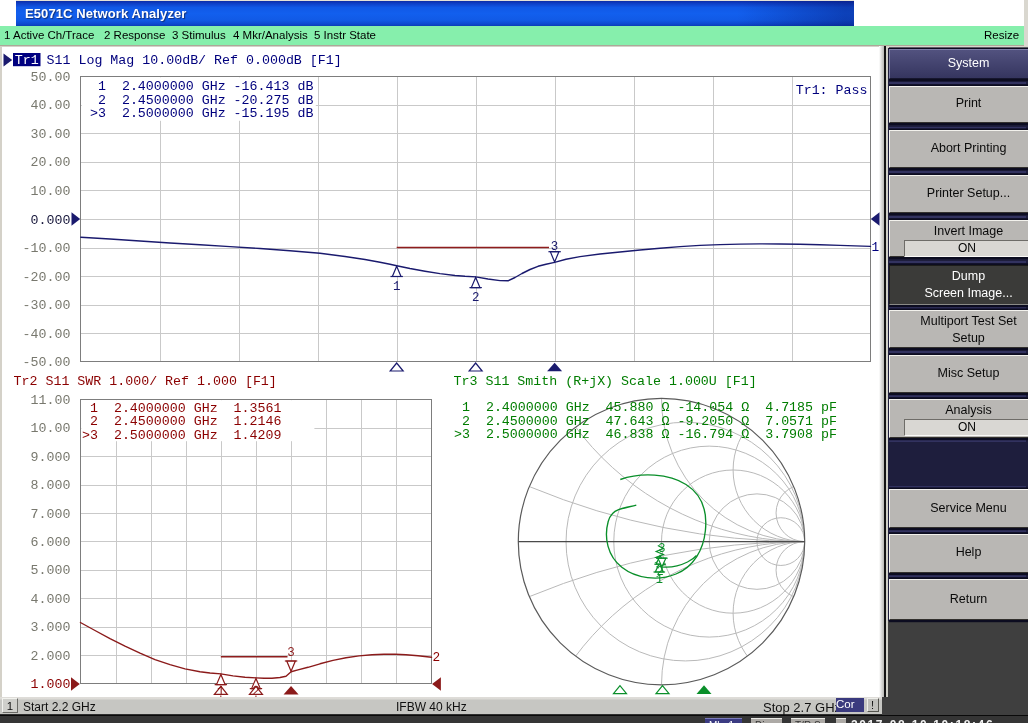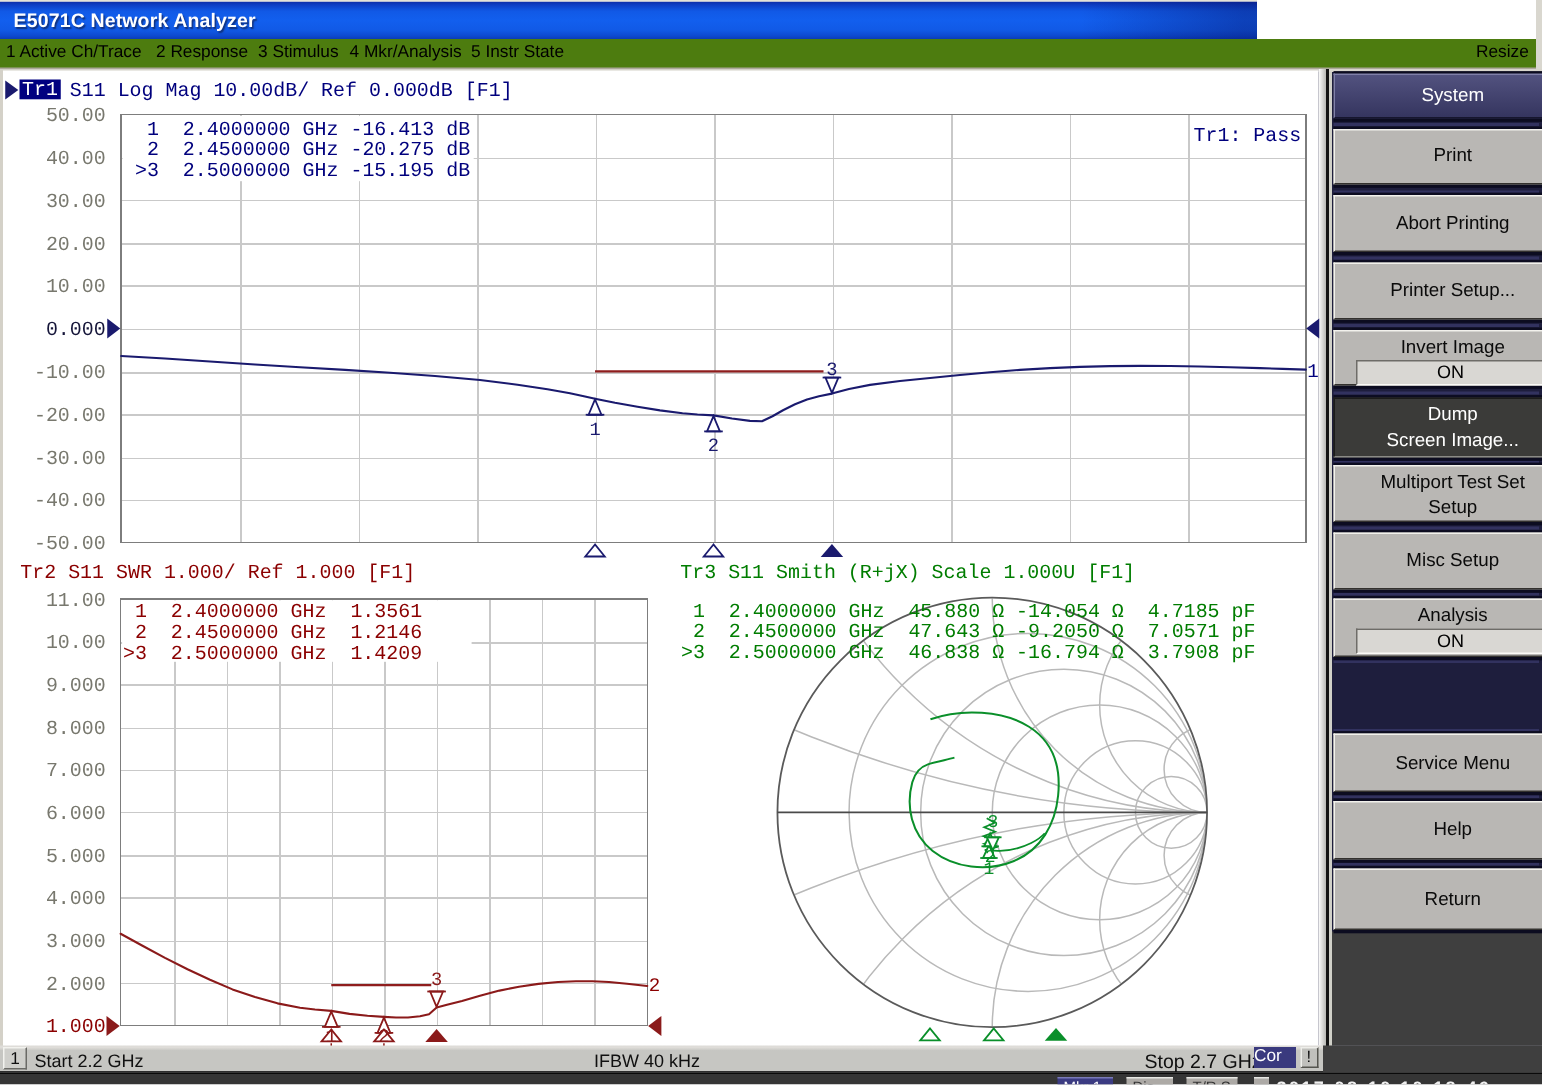--- a/index.html
+++ b/index.html
@@ -1,23 +1,23 @@
 <!DOCTYPE html>
 <html><head><meta charset="utf-8"><style>
 * {margin:0;padding:0;box-sizing:border-box;}
 html,body {width:1028px;height:723px;overflow:hidden;background:#fff;}
 #scr {position:relative;width:1028px;height:723px;font-family:"Liberation Sans",sans-serif;}
-#titlebar {position:absolute;left:0;top:0;width:838px;height:26px;
+#titlebar {position:absolute;left:16px;top:0;width:838px;height:26px;
  background:linear-gradient(90deg,rgba(0,0,0,0) 86%,rgba(5,16,100,0.38) 99%),
  linear-gradient(180deg,#0d2da6 0%,#0e3ec4 9%,#1159e6 26%,#125fee 50%,#115ae6 76%,#0d49cf 92%,#0a3db6 100%);
  border-top:1px solid #e5e2d6;}
 #titlebar .tt {position:absolute;left:9px;top:5px;color:#fff;font-size:13px;font-weight:bold;
  text-shadow:1px 1px 1px #10307a;letter-spacing:0.1px;}
 #tright {position:absolute;left:1024px;top:0;width:4px;height:46px;background:#d9d7cf;}
-#menubar {position:absolute;left:0;top:26px;width:1024px;height:20px;background:#4d7c0f;
+#menubar {position:absolute;left:0;top:26px;width:1024px;height:20px;background:#86efac;
  border-bottom:1px solid #aca899;font-size:11.5px;color:#000;}
 #menubar span {position:absolute;top:3px;}
 #chartbg {position:absolute;left:0;top:46px;width:884px;height:651px;background:#fff;border-top:1px solid #d4d1c8;}
 #ledge {position:absolute;left:0;top:46px;width:2px;height:669px;background:#d4d1c8;}
 #sidebar {position:absolute;left:879px;top:46px;width:149px;height:651px;background:#1e1e3d;}
 #sidebar .grad {position:absolute;left:0;top:0;width:5px;height:654px;background:linear-gradient(90deg,#ffffff,#b8b8b4);}
 #sidebar .blk {position:absolute;left:5px;top:0;width:2px;height:654px;background:#141414;}
 #sidebar .lgt {position:absolute;left:7px;top:2px;width:2px;height:652px;background:#d0d0c8;}
 #sidebar .toprow {position:absolute;left:0;top:0;width:149px;height:2px;background:#d8d5cc;}
 #sidebar .darkbot {position:absolute;left:9px;top:575px;width:140px;height:76px;background:#3f3f3f;}

